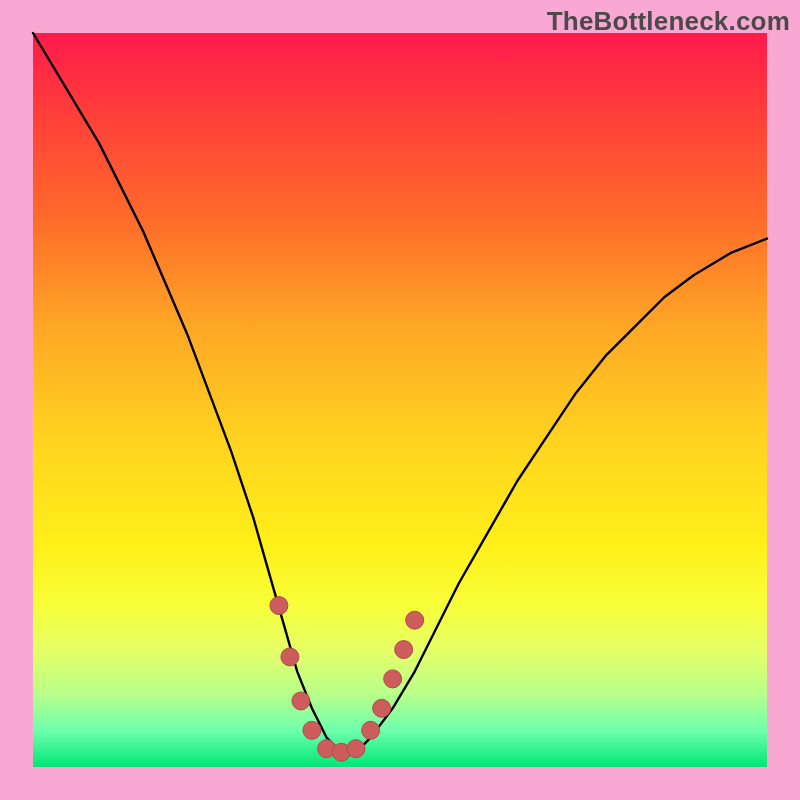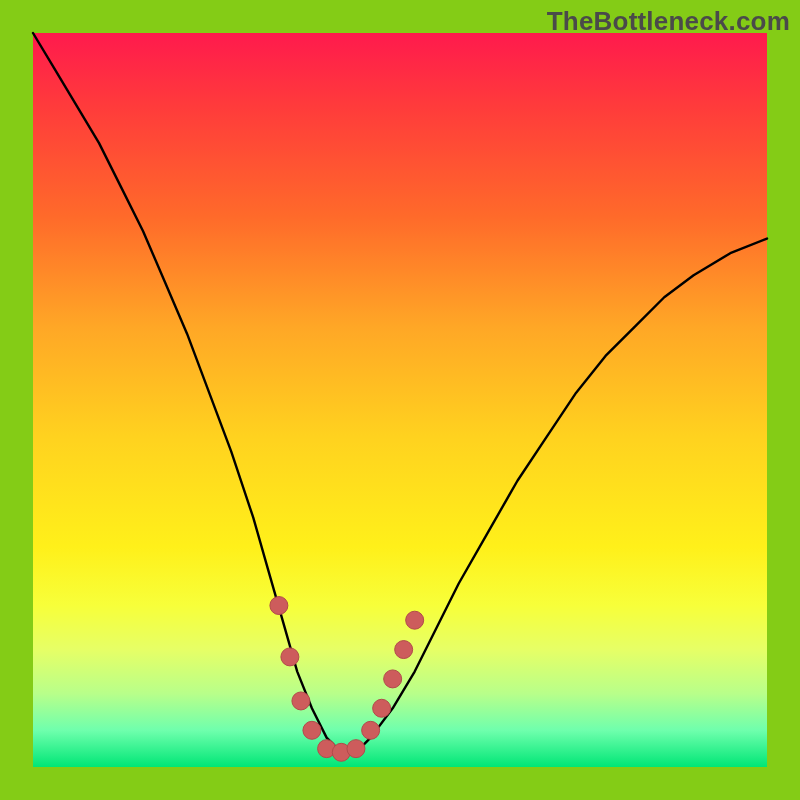--- a/index.html
+++ b/index.html
@@ -1,21 +1,21 @@
 <!DOCTYPE html>
 <html><head>
 <meta charset="utf-8">
 <style>
   * { margin: 0; padding: 0; box-sizing: border-box; }
   html, body { width: 800px; height: 800px; overflow: hidden; background: #000; }
   .stage {
     position: relative;
     width: 800px;
     height: 800px;
-    background: #84cc16;
+    background: #f9a8d4;
   }
   .plot-area {
     position: absolute;
     left: 33px;
     top: 33px;
     width: 734px;
     height: 734px;
     background: linear-gradient(to bottom,
       #ff1a4d 0%,
       #ff3b3b 10%,

